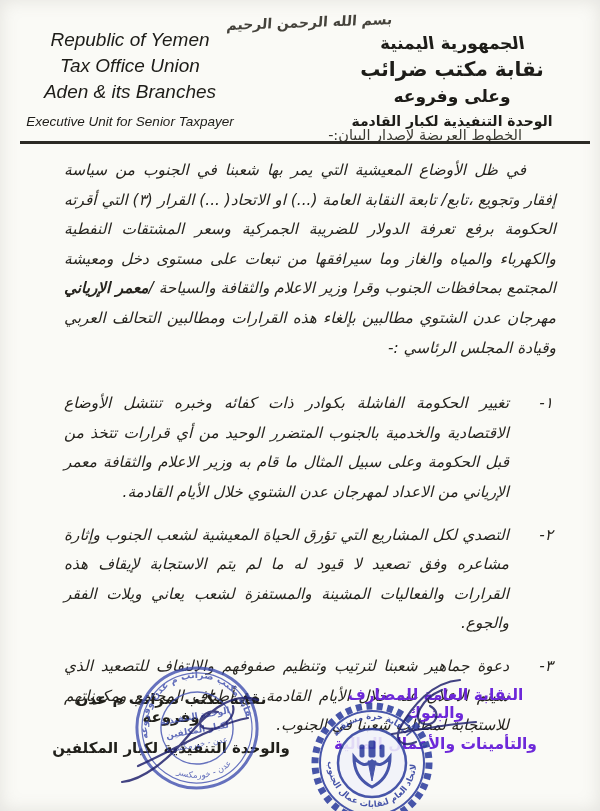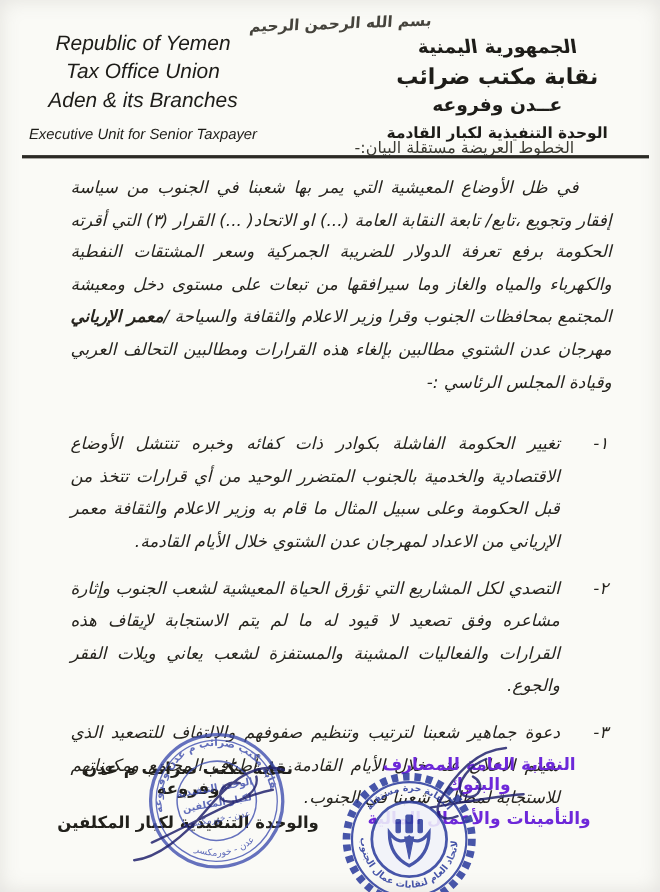--- a/index.html
+++ b/index.html
@@ -84,25 +84,25 @@
   <div class="head-en">
     <div class="l1">Republic of Yemen</div>
     <div class="l2">Tax Office Union</div>
     <div class="l3">Aden &amp; its Branches</div>
     <div class="l4">Executive Unit for Senior Taxpayer</div>
   </div>
 
   <div class="head-ar">
     <div class="a1">الجمهورية اليمنية</div>
     <div class="a2">نقابة مكتب ضرائب</div>
-    <div class="a3">عــدن وفروعه</div>
+    <div class="a3">وعلى وفروعه</div>
     <div class="a4">الوحدة التنفيذية لكبار القادمة</div>
   </div>
 
-  <div class="subject-line">الخطوط العريضة مستقلة البيان:-</div>
+  <div class="subject-line">الخطوط العريضة لإصدار البيان:-</div>
 
   <div class="header-rule"></div>
 
   <div class="body-text">
     <p class="intro"><span>في ظل الأوضاع المعيشية التي يمر بها شعبنا في الجنوب من سياسة إفقار وتجويع ،تابع/ تابعة النقابة العامة (...) او الاتحاد( ...) القرار (٣) التي أقرته الحكومة برفع تعرفة الدولار للضريبة الجمركية وسعر المشتقات النفطية والكهرباء والمياه والغاز وما سيرافقها من تبعات على مستوى دخل ومعيشة المجتمع بمحافظات الجنوب وقرا وزير الاعلام والثقافة والسياحة /</span><b>معمر الإرياني</b><span> مهرجان عدن الشتوي مطالبين بإلغاء هذه القرارات ومطالبين التحالف العربي وقيادة المجلس الرئاسي :-</span></p>
 
     <div class="item">
       <span class="num">١-</span>
       <span>تغيير الحكومة الفاشلة بكوادر ذات كفائه وخبره تنتشل الأوضاع الاقتصادية والخدمية بالجنوب المتضرر الوحيد من أي قرارات تتخذ من قبل الحكومة وعلى سبيل المثال ما قام به وزير الاعلام والثقافة معمر الإرياني من الاعداد لمهرجان عدن الشتوي خلال الأيام القادمة.</span>
     </div>

